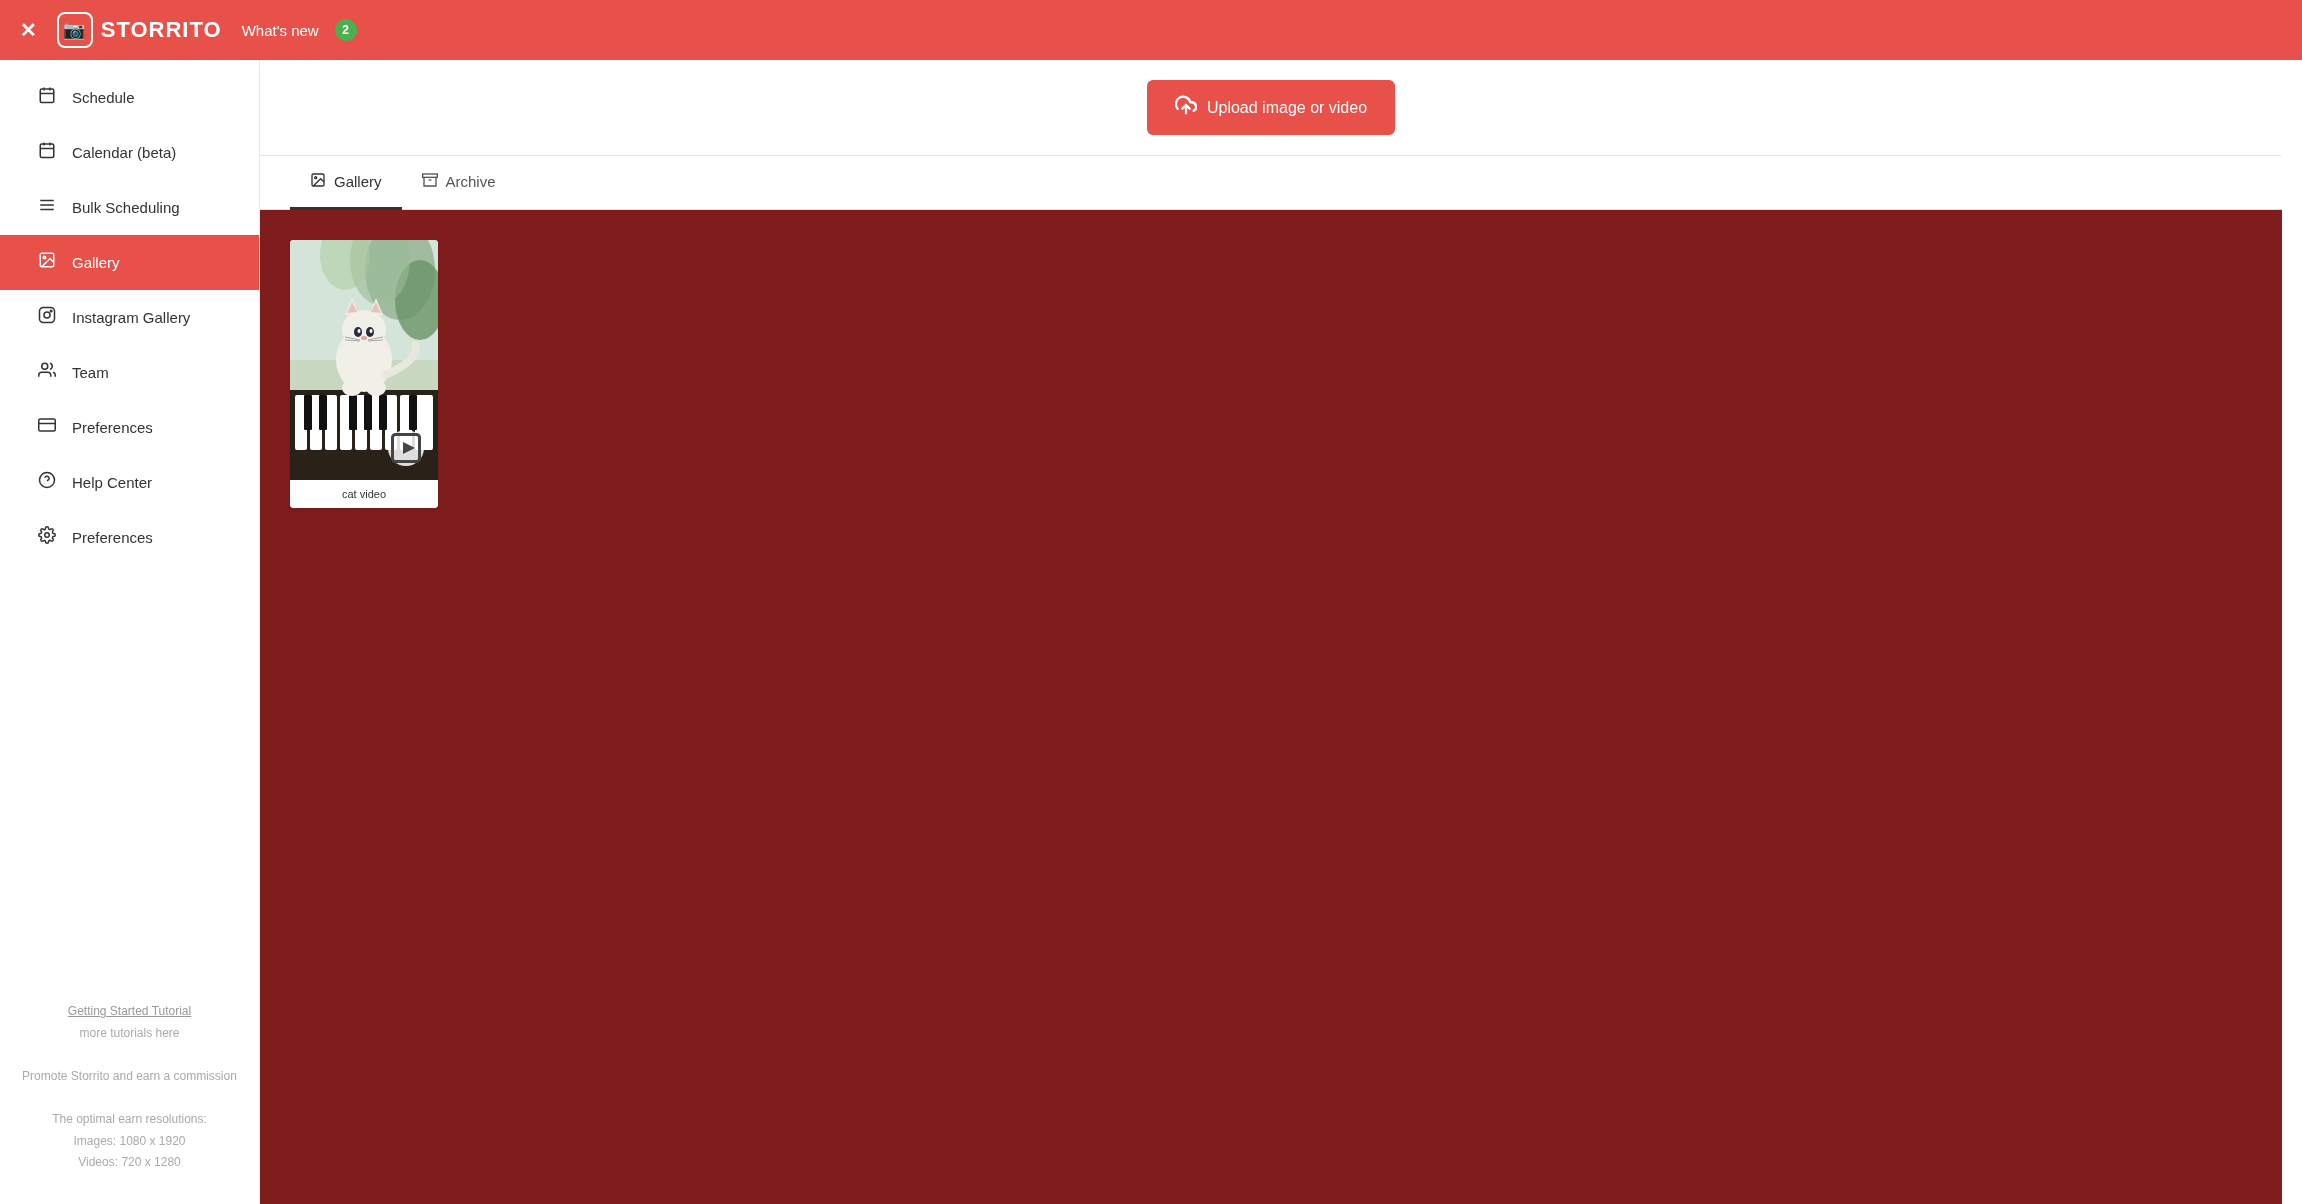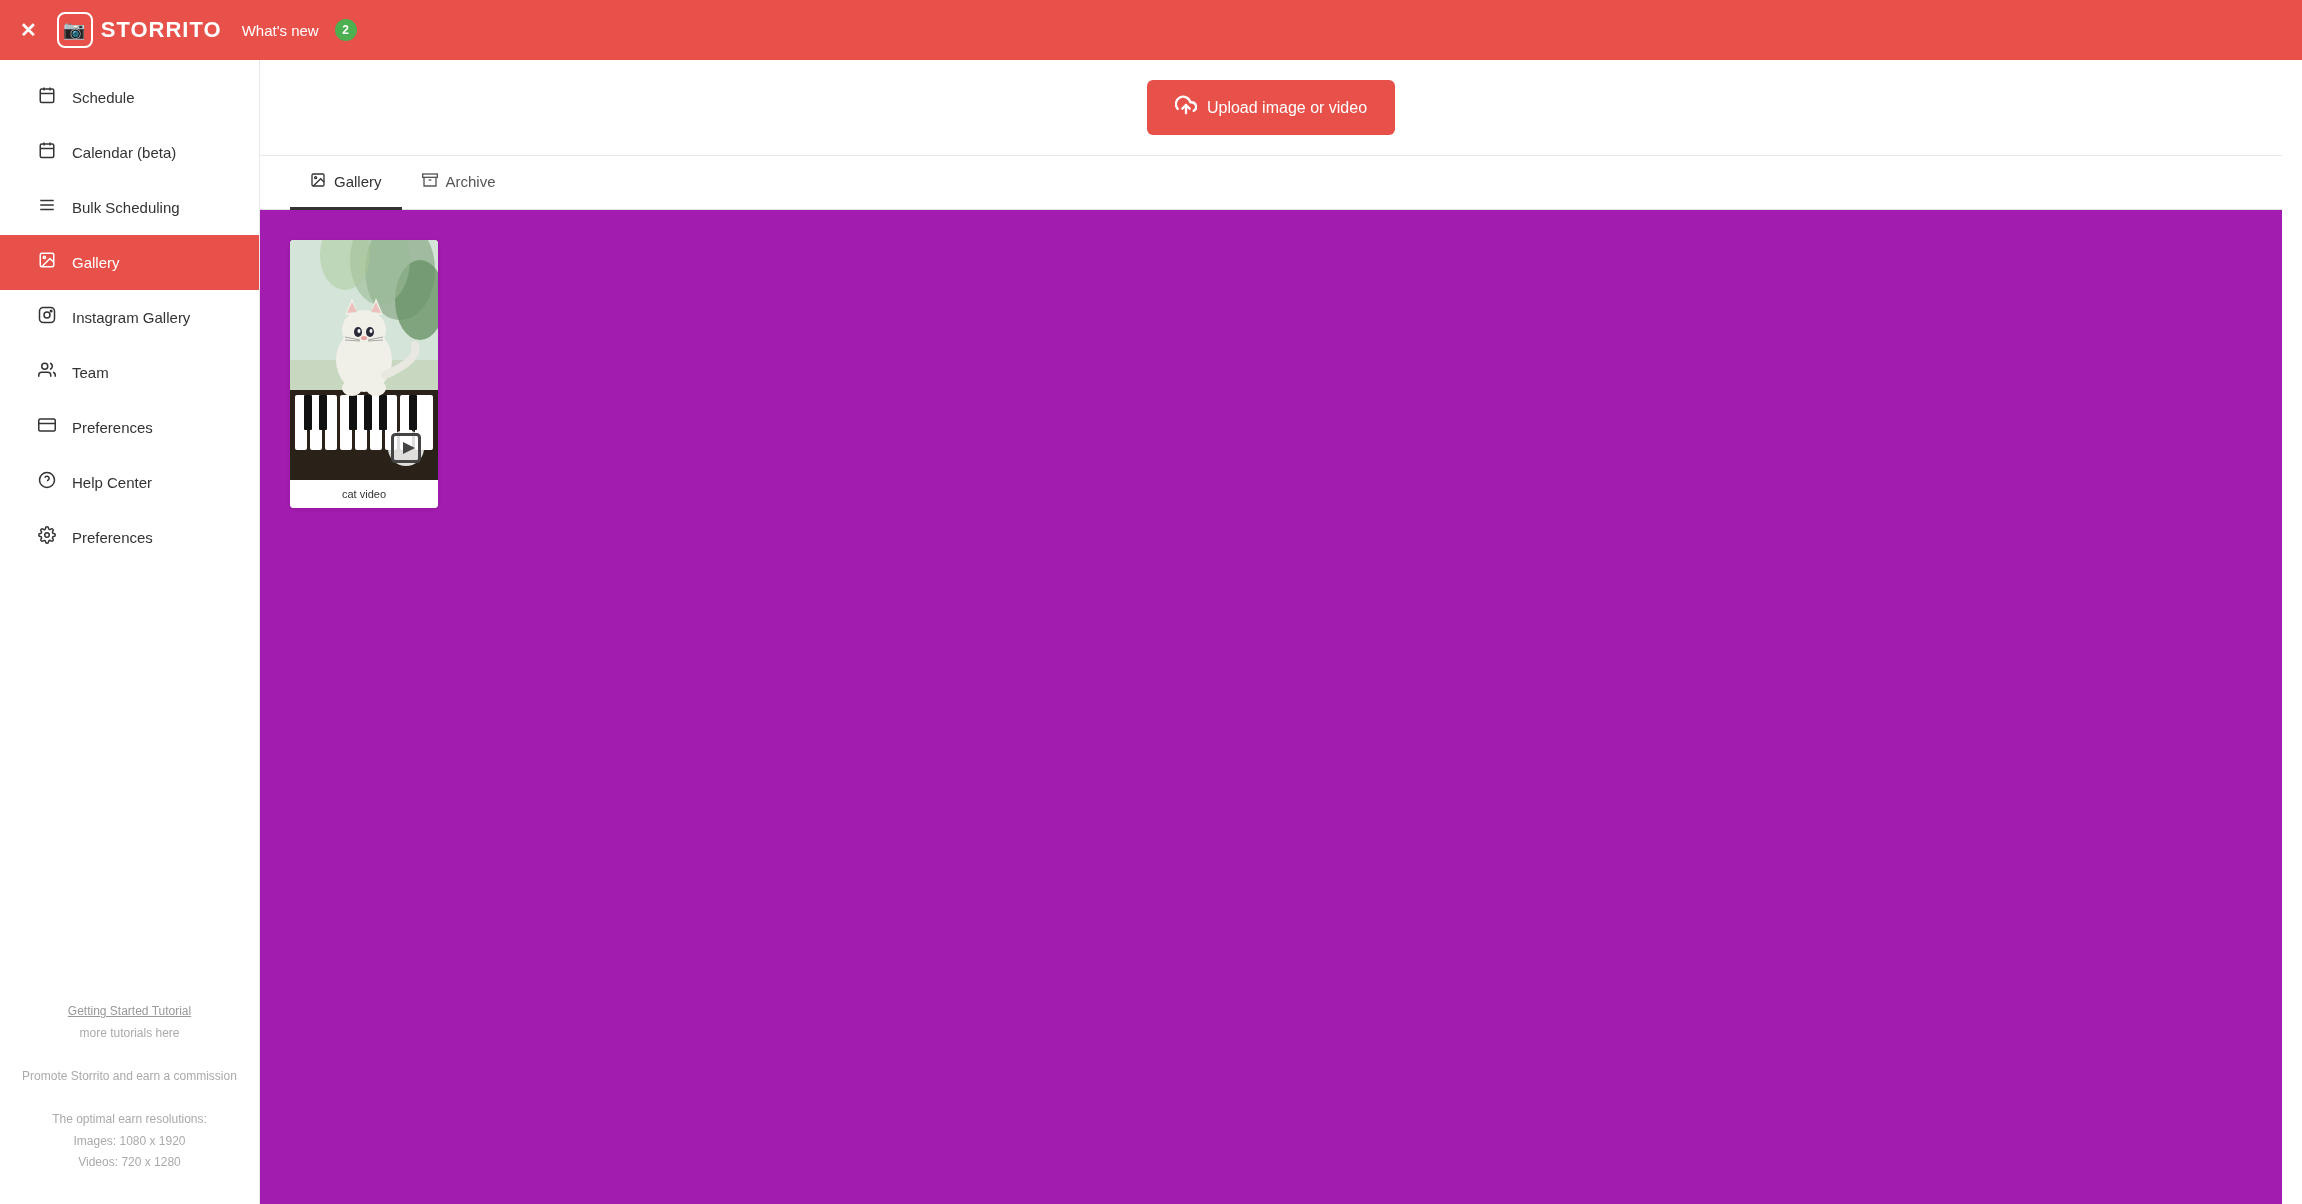--- a/index.html
+++ b/index.html
@@ -115,21 +115,21 @@
       text-decoration: underline;
       cursor: pointer;
     }
 
     
     .main {
       flex: 1;
       display: flex;
       flex-direction: column;
       overflow: hidden;
-      background: #a21caf;
+      background: #7f1d1d;
     }
 
     
     .upload-bar {
       background: white;
       padding: 20px 30px;
       display: flex;
       align-items: center;
       justify-content: center;
       border-bottom: 1px solid #e8e8e8;

